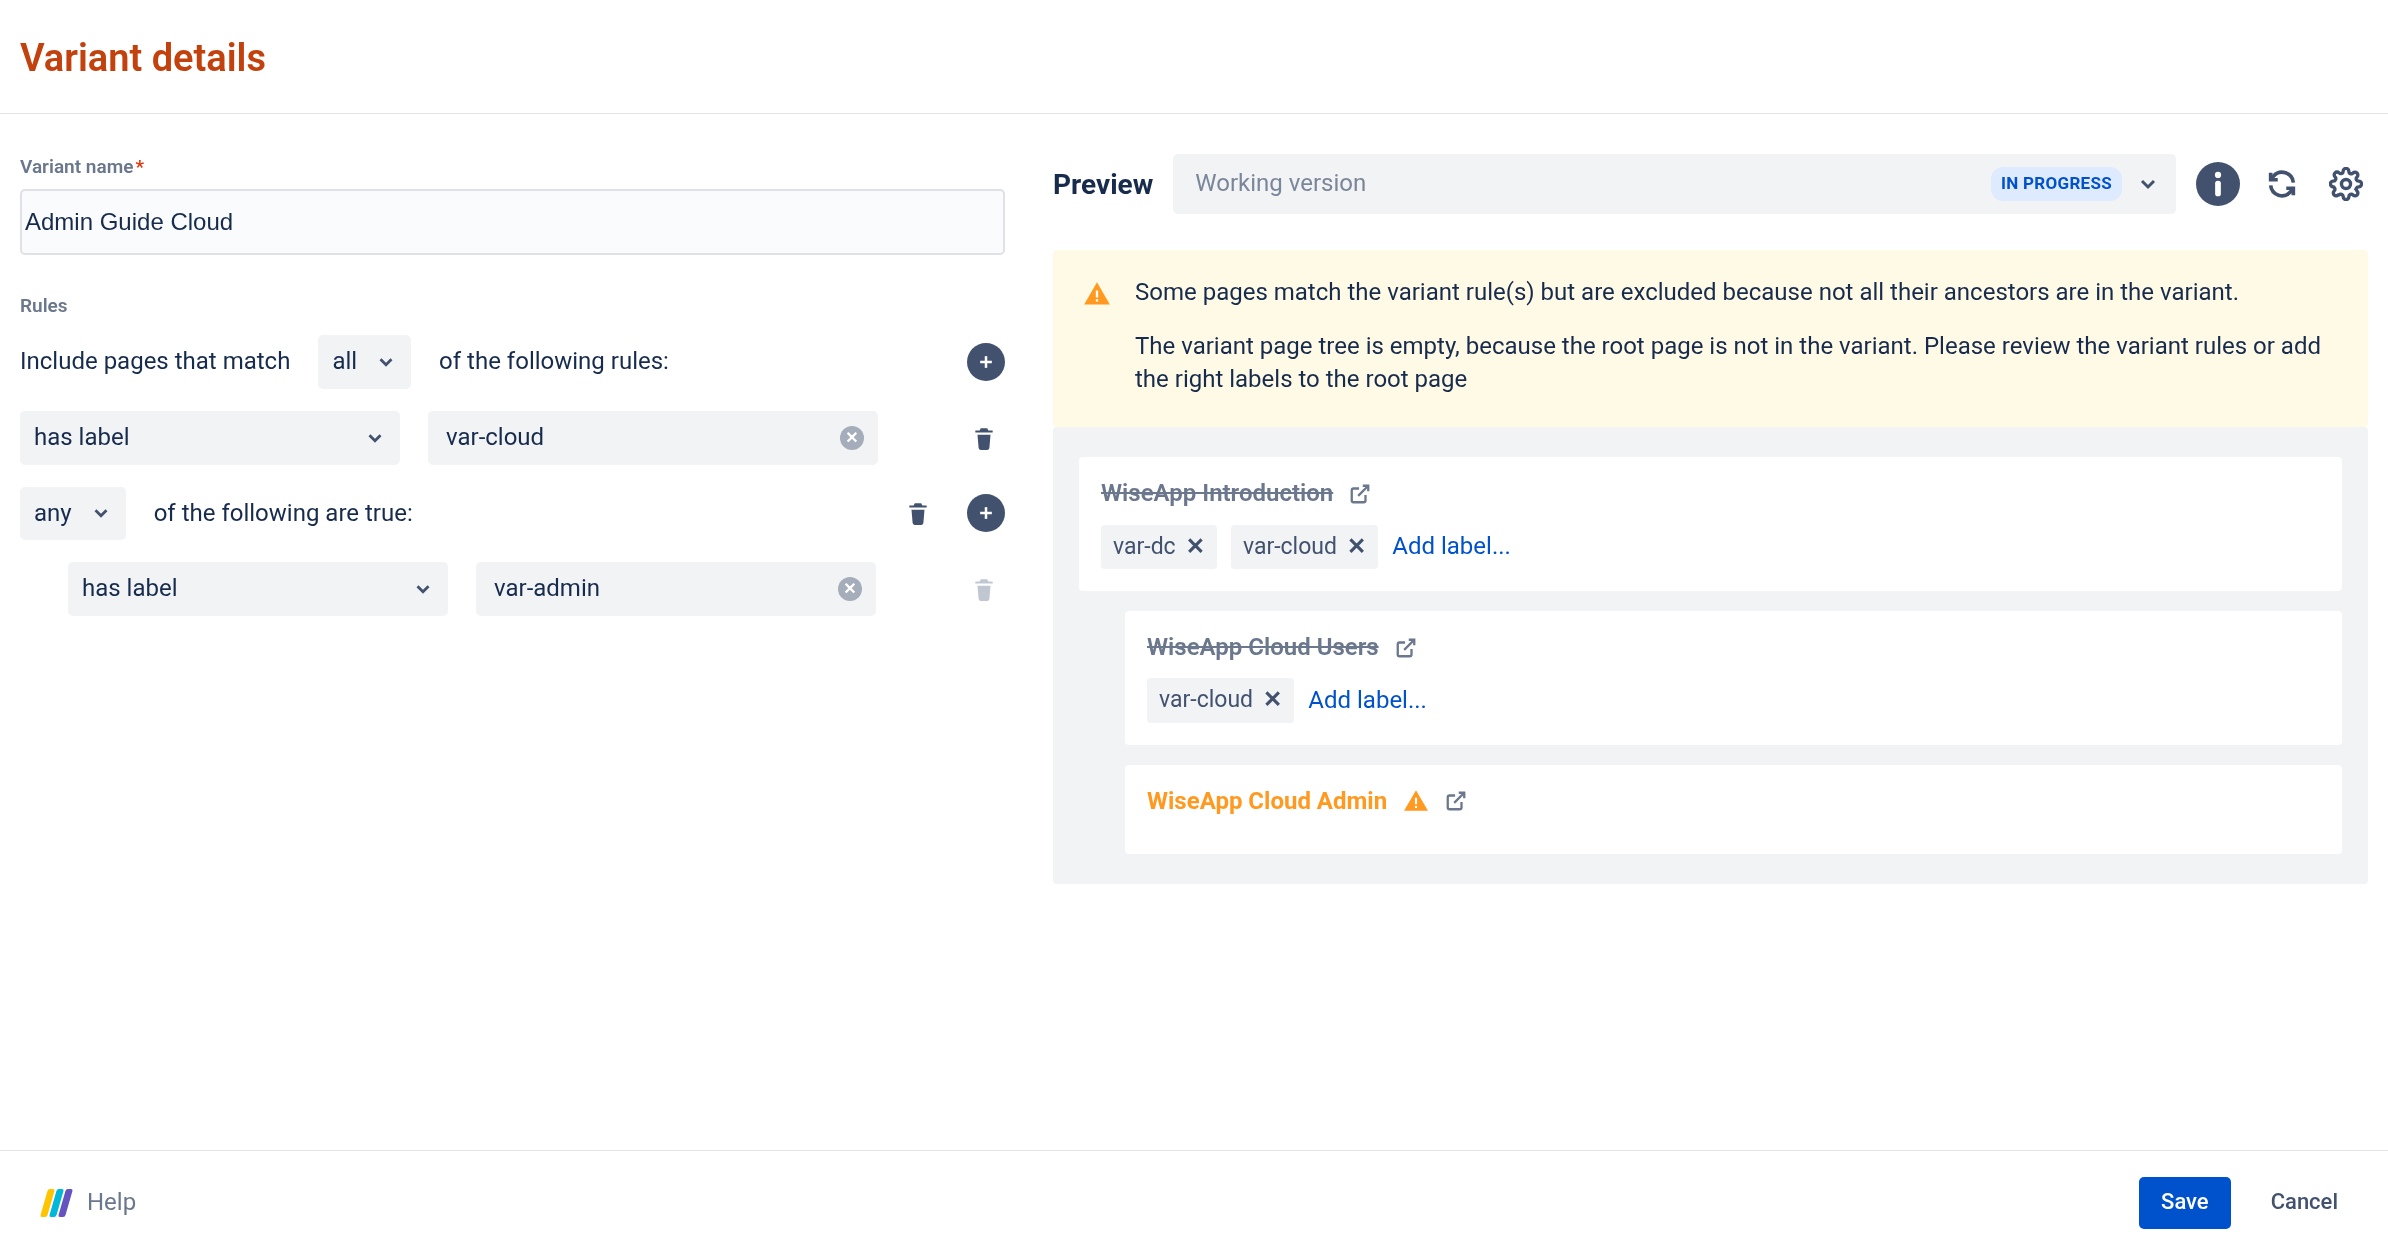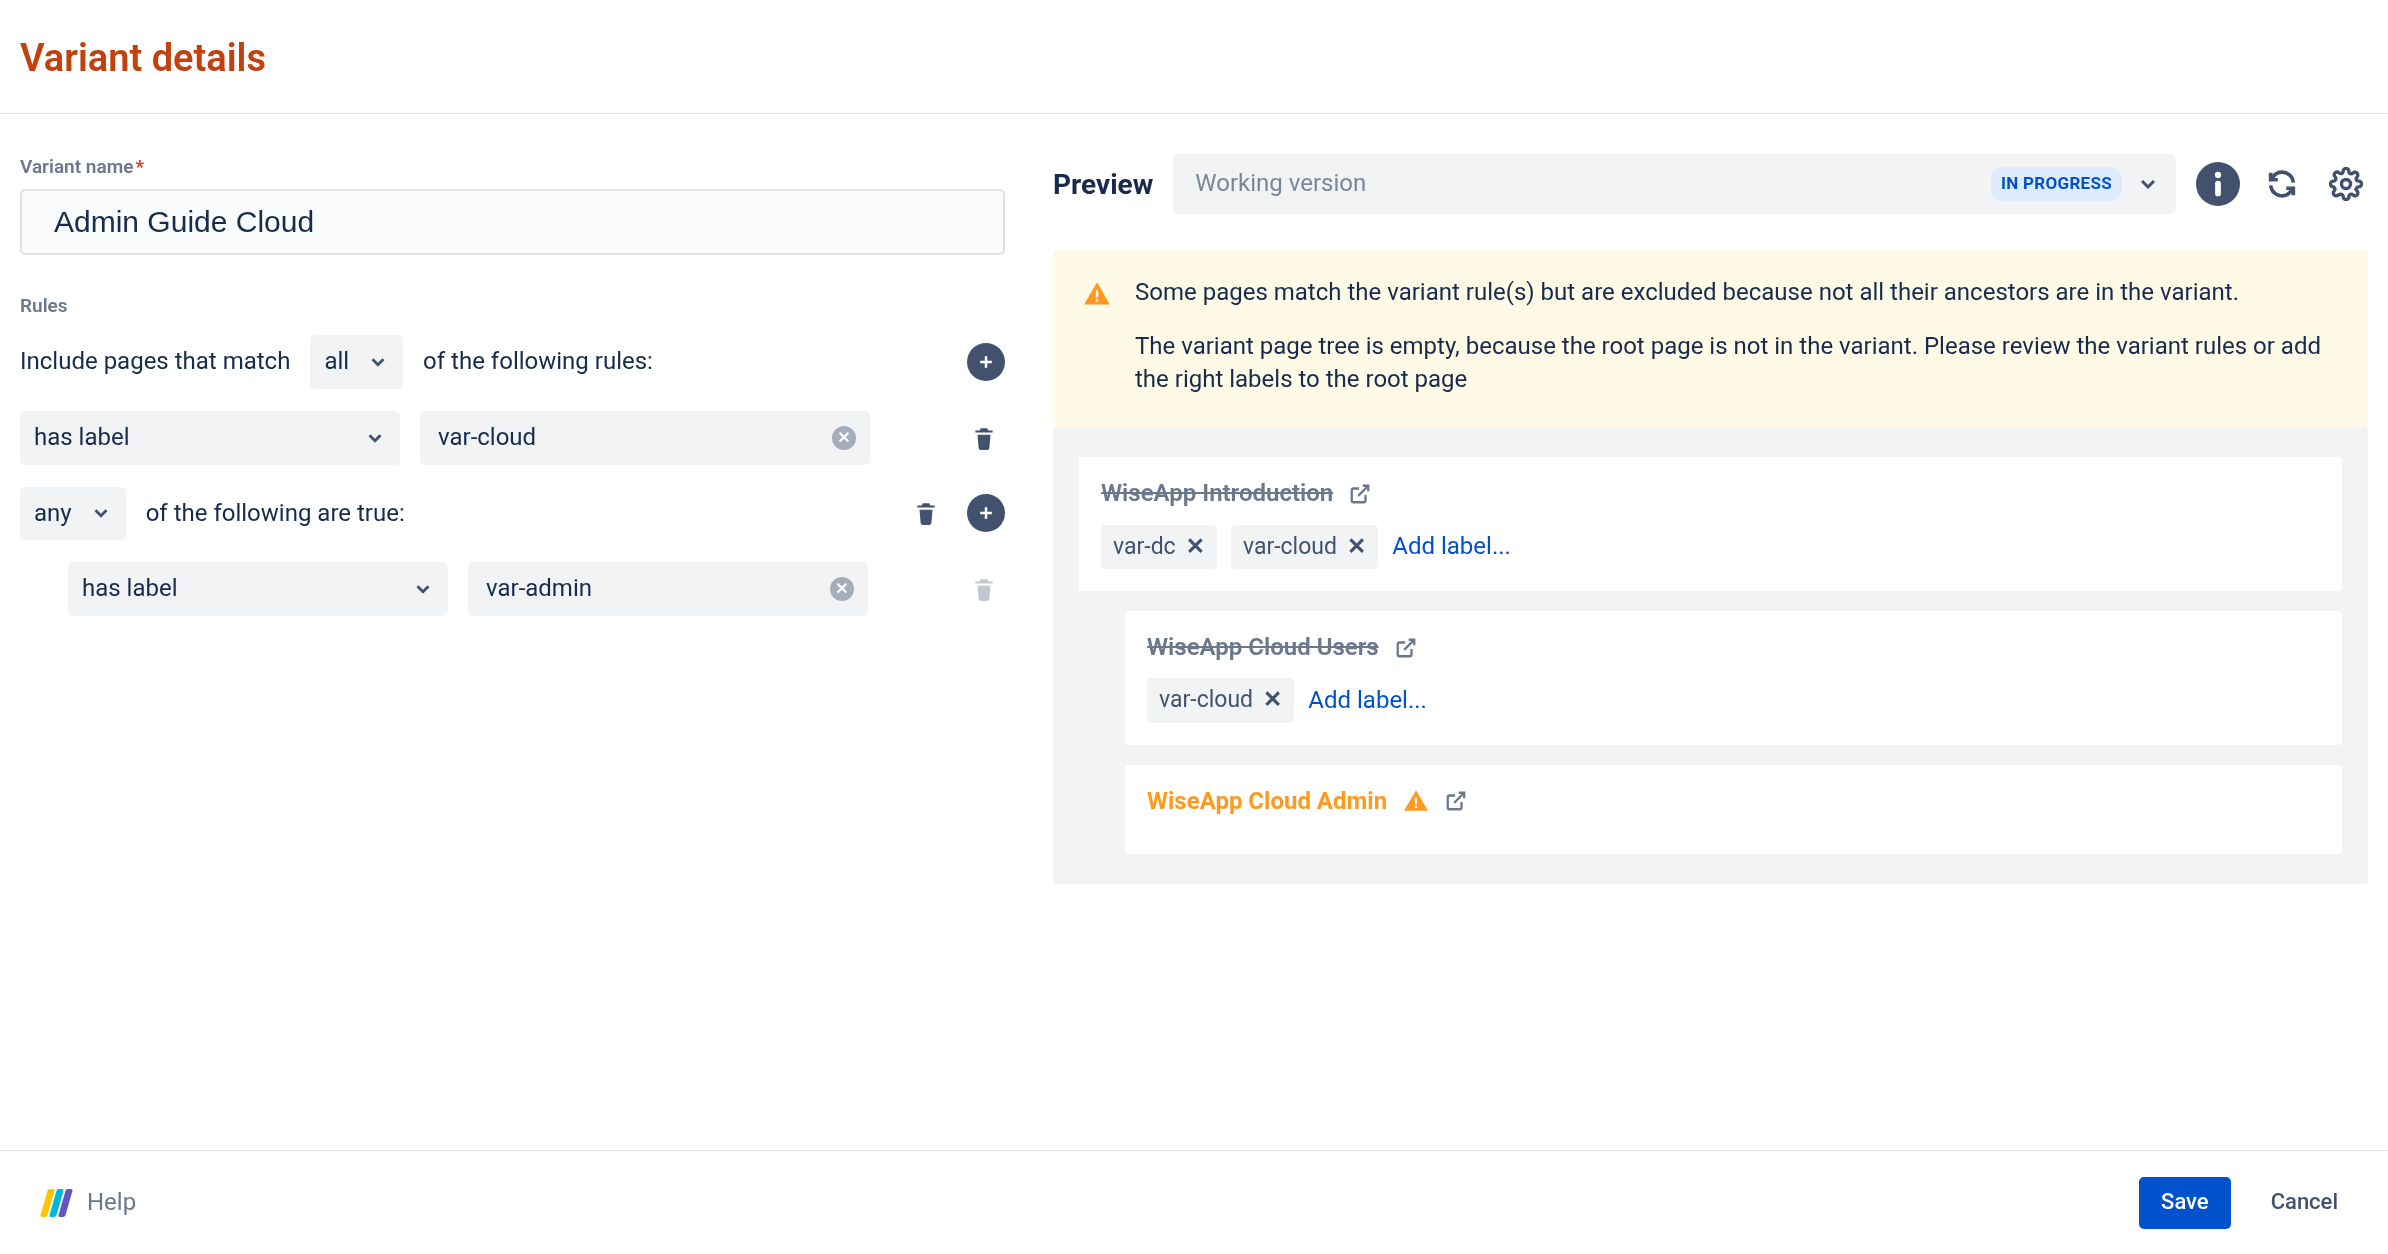--- a/index.html
+++ b/index.html
@@ -45,35 +45,35 @@
     color: #6B778C;
     margin-bottom: 8px;
   }
   .required { color: #DE350B; margin-left: 2px; }
   .text-input {
     width: 100%;
     height: 66px;
     border: 2px solid #DFE1E6;
     border-radius: 5px;
     background: #FAFBFC;
-    font-size: 30px;
-    padding: 0 32px;
+    font-size: 24px;
+    padding: 0 3px;
     color: #172B4D;
   }
   .section-label {
     font-size: 19px;
     font-weight: 600;
     color: #6B778C;
     margin-top: 38px;
     margin-bottom: 16px;
   }
   .rule-line {
     display: flex;
     align-items: center;
-    gap: 20px;
+    gap: 28px;
     font-size: 24px;
     margin-bottom: 22px;
   }
   .rule-line.nested { padding-left: 48px; }
   .pill-select {
     background: #F2F3F5;
     border-radius: 5px;
     padding: 10px 14px;
     display: inline-flex;
     align-items: center;

